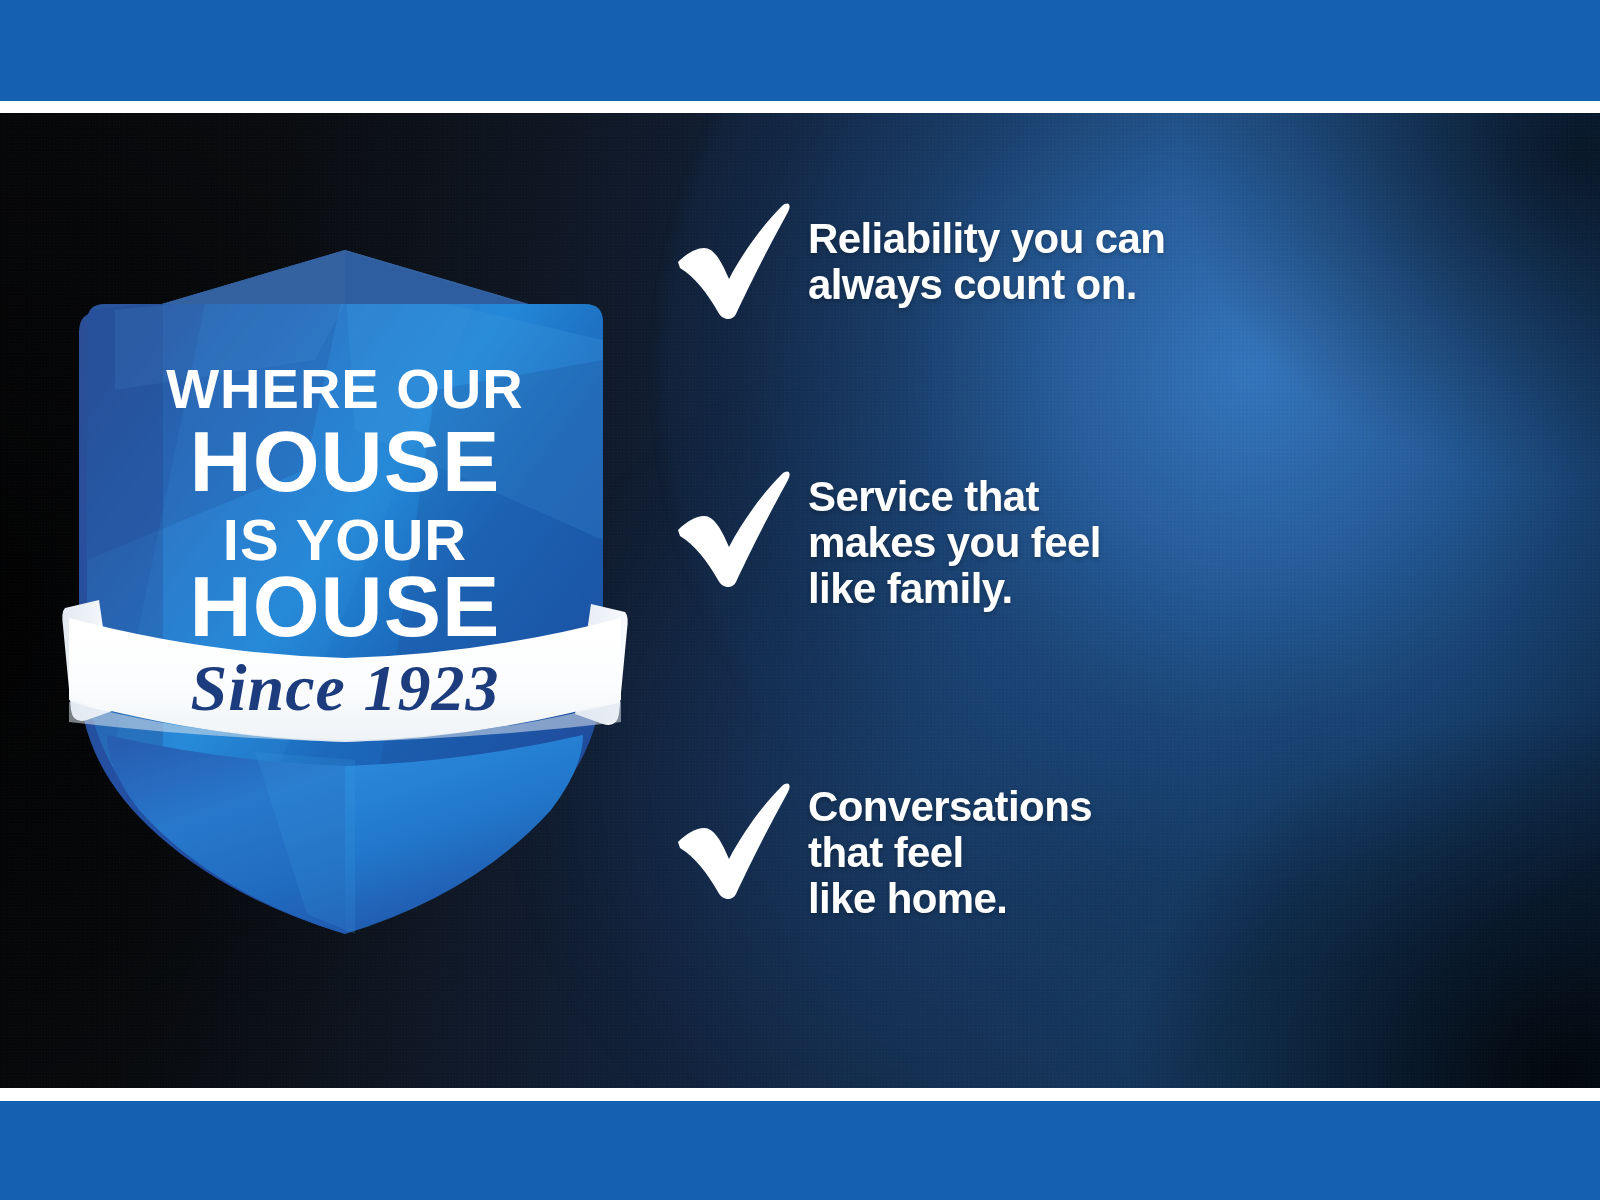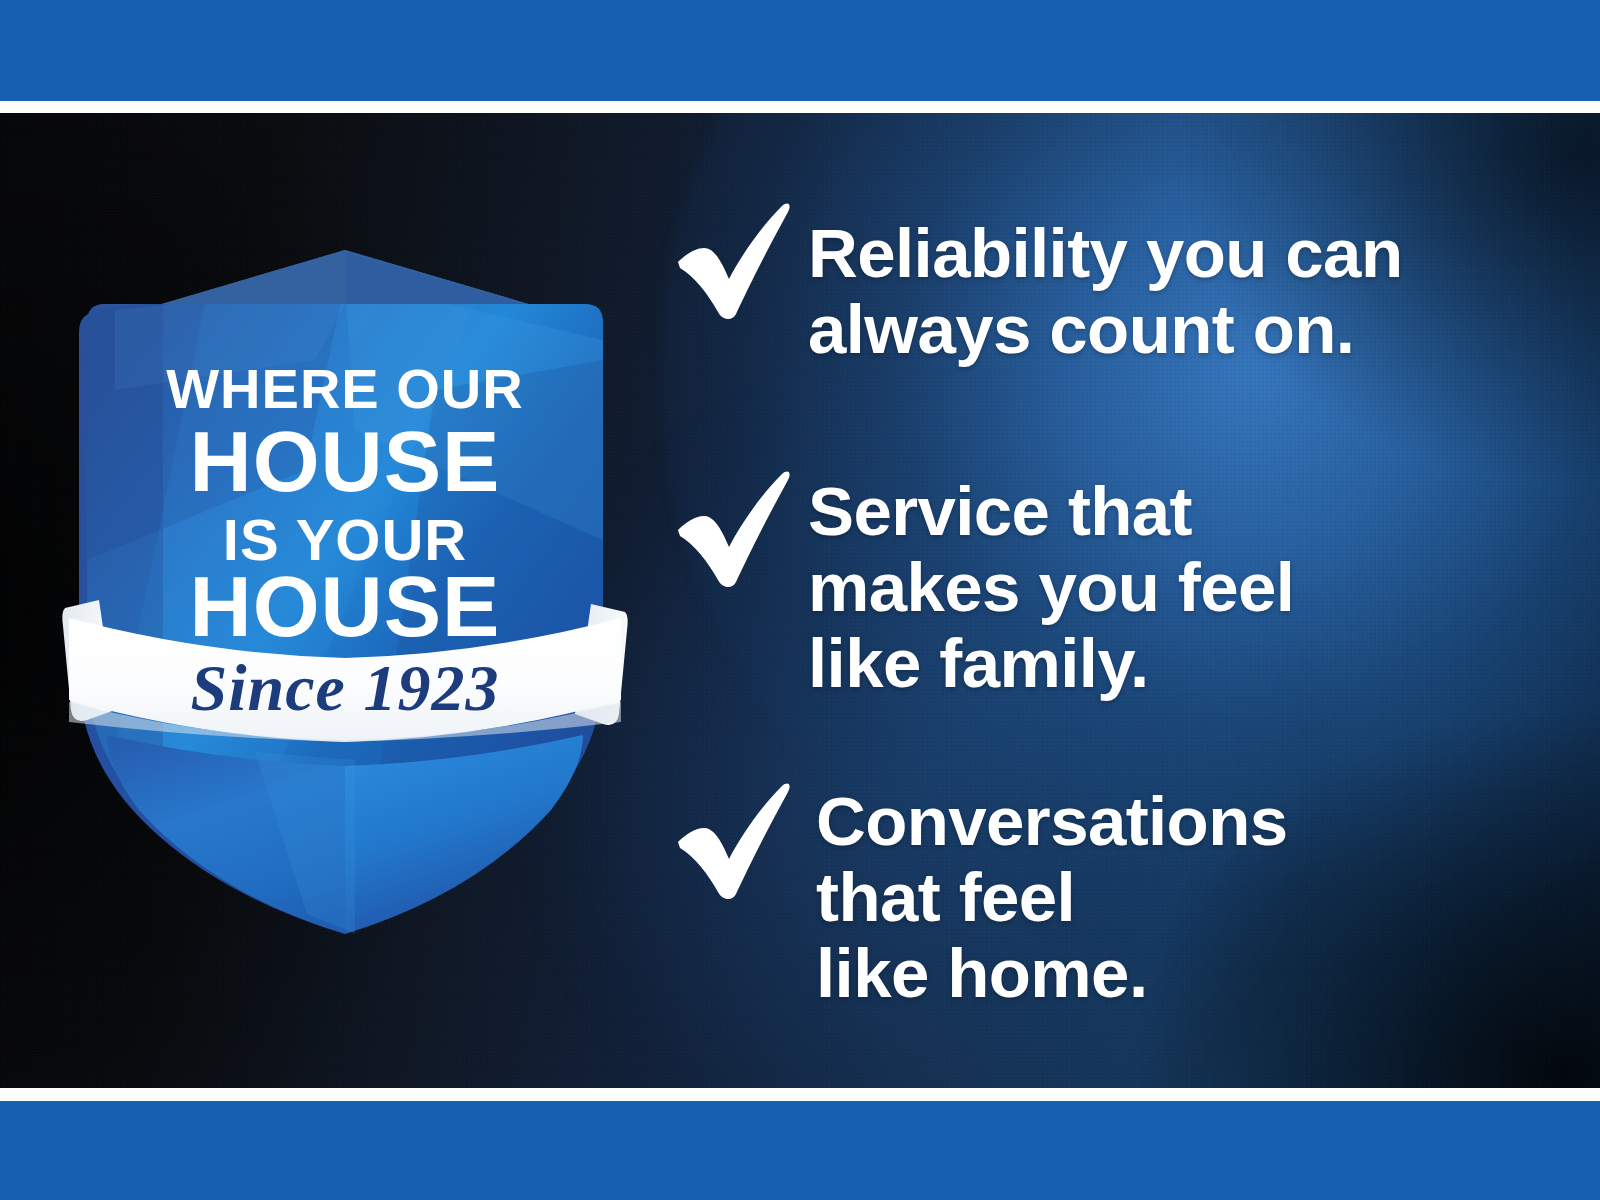--- a/index.html
+++ b/index.html
@@ -163,29 +163,29 @@
     width: 122px;
     height: 124px;
     margin-right: 14px;
   }
   .check svg { display: block; }
 
   .bullet-text {
     color: #ffffff;
     font-family: "Liberation Sans", sans-serif;
     font-weight: bold;
-    font-size: 69px;
+    font-size: 42px;
     line-height: 1.10;
     letter-spacing: -0.6px;
     white-space: pre-line;
     text-shadow: 0 2px 5px rgba(0,0,0,0.26);
     padding-top: 20px;
   }
   .bullet-2 .bullet-text { padding-top: 10px; }
-  .bullet-3 .bullet-text { padding-top: 8px; margin-left: 8px; }
+  .bullet-3 .bullet-text { padding-top: 8px; }
 </style>
 </head>
 <body>
 
 <div id="canvas">
 
   <div class="brand-bar top"></div>
 
   <div id="panel">
     <div class="wash-linear"></div>

